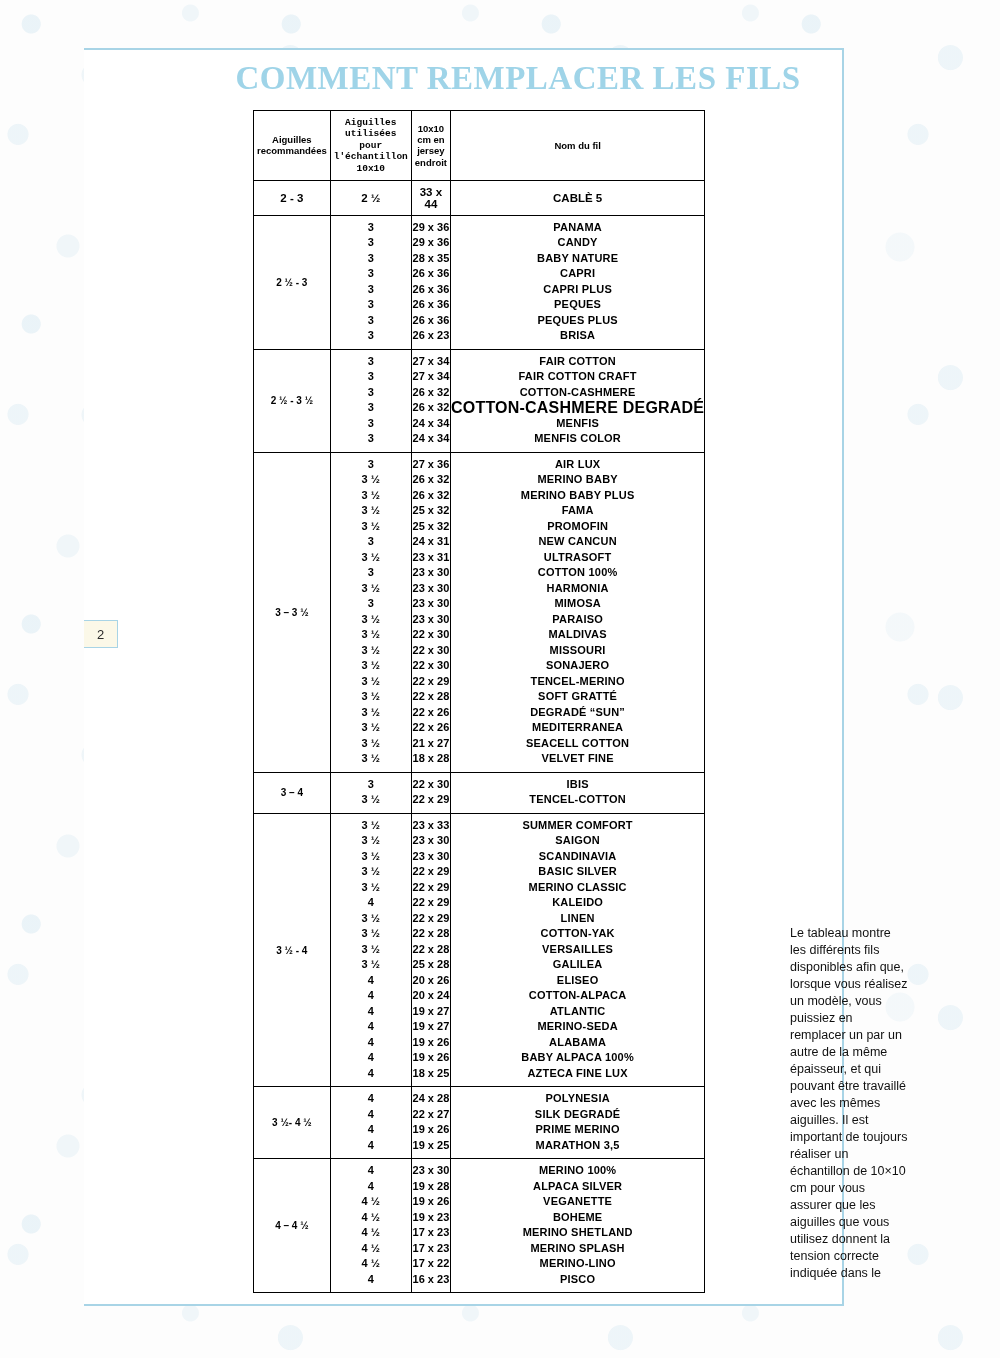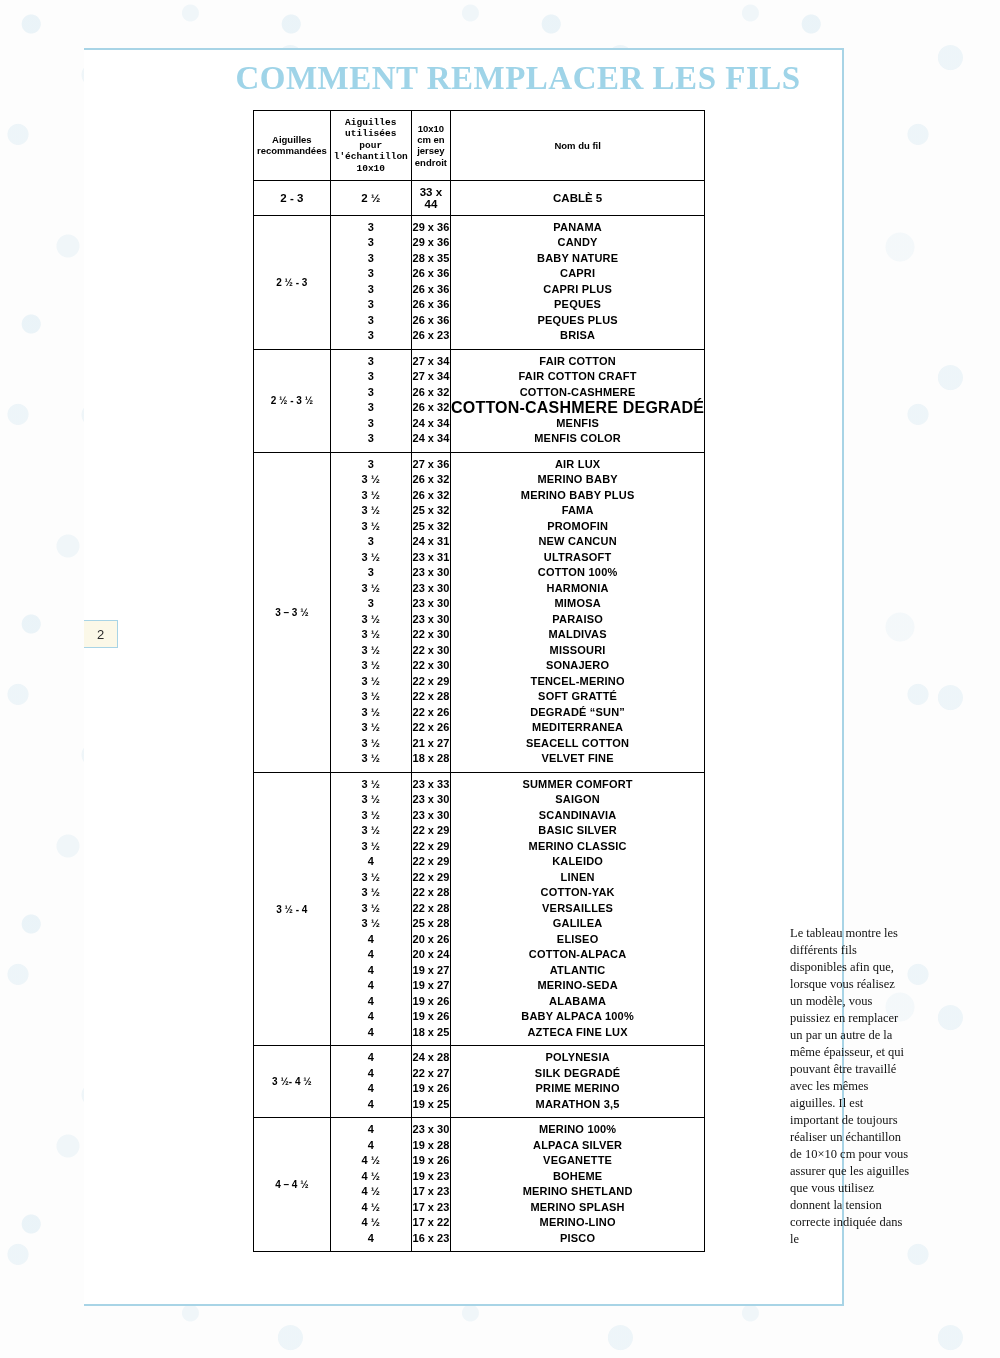--- a/index.html
+++ b/index.html
@@ -135,21 +135,21 @@
     font-weight: bold;
     padding: 5px 0;
   }
 
   
   .side-note {
     position: absolute;
     left: 790px;
     top: 925px;
     width: 120px;
-    font-family: Liberation Serif, serif;
+    font-family: Liberation Sans, sans-serif;
     font-size: 12.5px;
     line-height: 17px;
     color: #111;
     text-align: left;
   }
 </style>
 </head>
 <body>
 
 <div class="page-bg"></div>
@@ -323,20 +323,41 @@
           <div>TENCEL-MERINO</div>
           <div>SOFT GRATTÉ</div>
           <div>DEGRADÉ “SUN”</div>
           <div>MEDITERRANEA</div>
           <div>SEACELL COTTON</div>
           <div>VELVET FINE</div>
         </div>
       </td>
     </tr>
 
+    <tr>
+      <td class="group-cell">3 – 4</td>
+      <td>
+        <div class="rowlist">
+          <div>3</div>
+          <div>3 ½</div>
+        </div>
+      </td>
+      <td>
+        <div class="rowlist">
+          <div>22 x 30</div>
+          <div>22 x 29</div>
+        </div>
+      </td>
+      <td>
+        <div class="rowlist names">
+          <div>IBIS</div>
+          <div>TENCEL-COTTON</div>
+        </div>
+      </td>
+    </tr>
 
     <tr>
       <td class="group-cell">3 ½ - 4</td>
       <td>
         <div class="rowlist">
           <div>3 ½</div>
           <div>3 ½</div>
           <div>3 ½</div>
           <div>3 ½</div>
           <div>3 ½</div>

